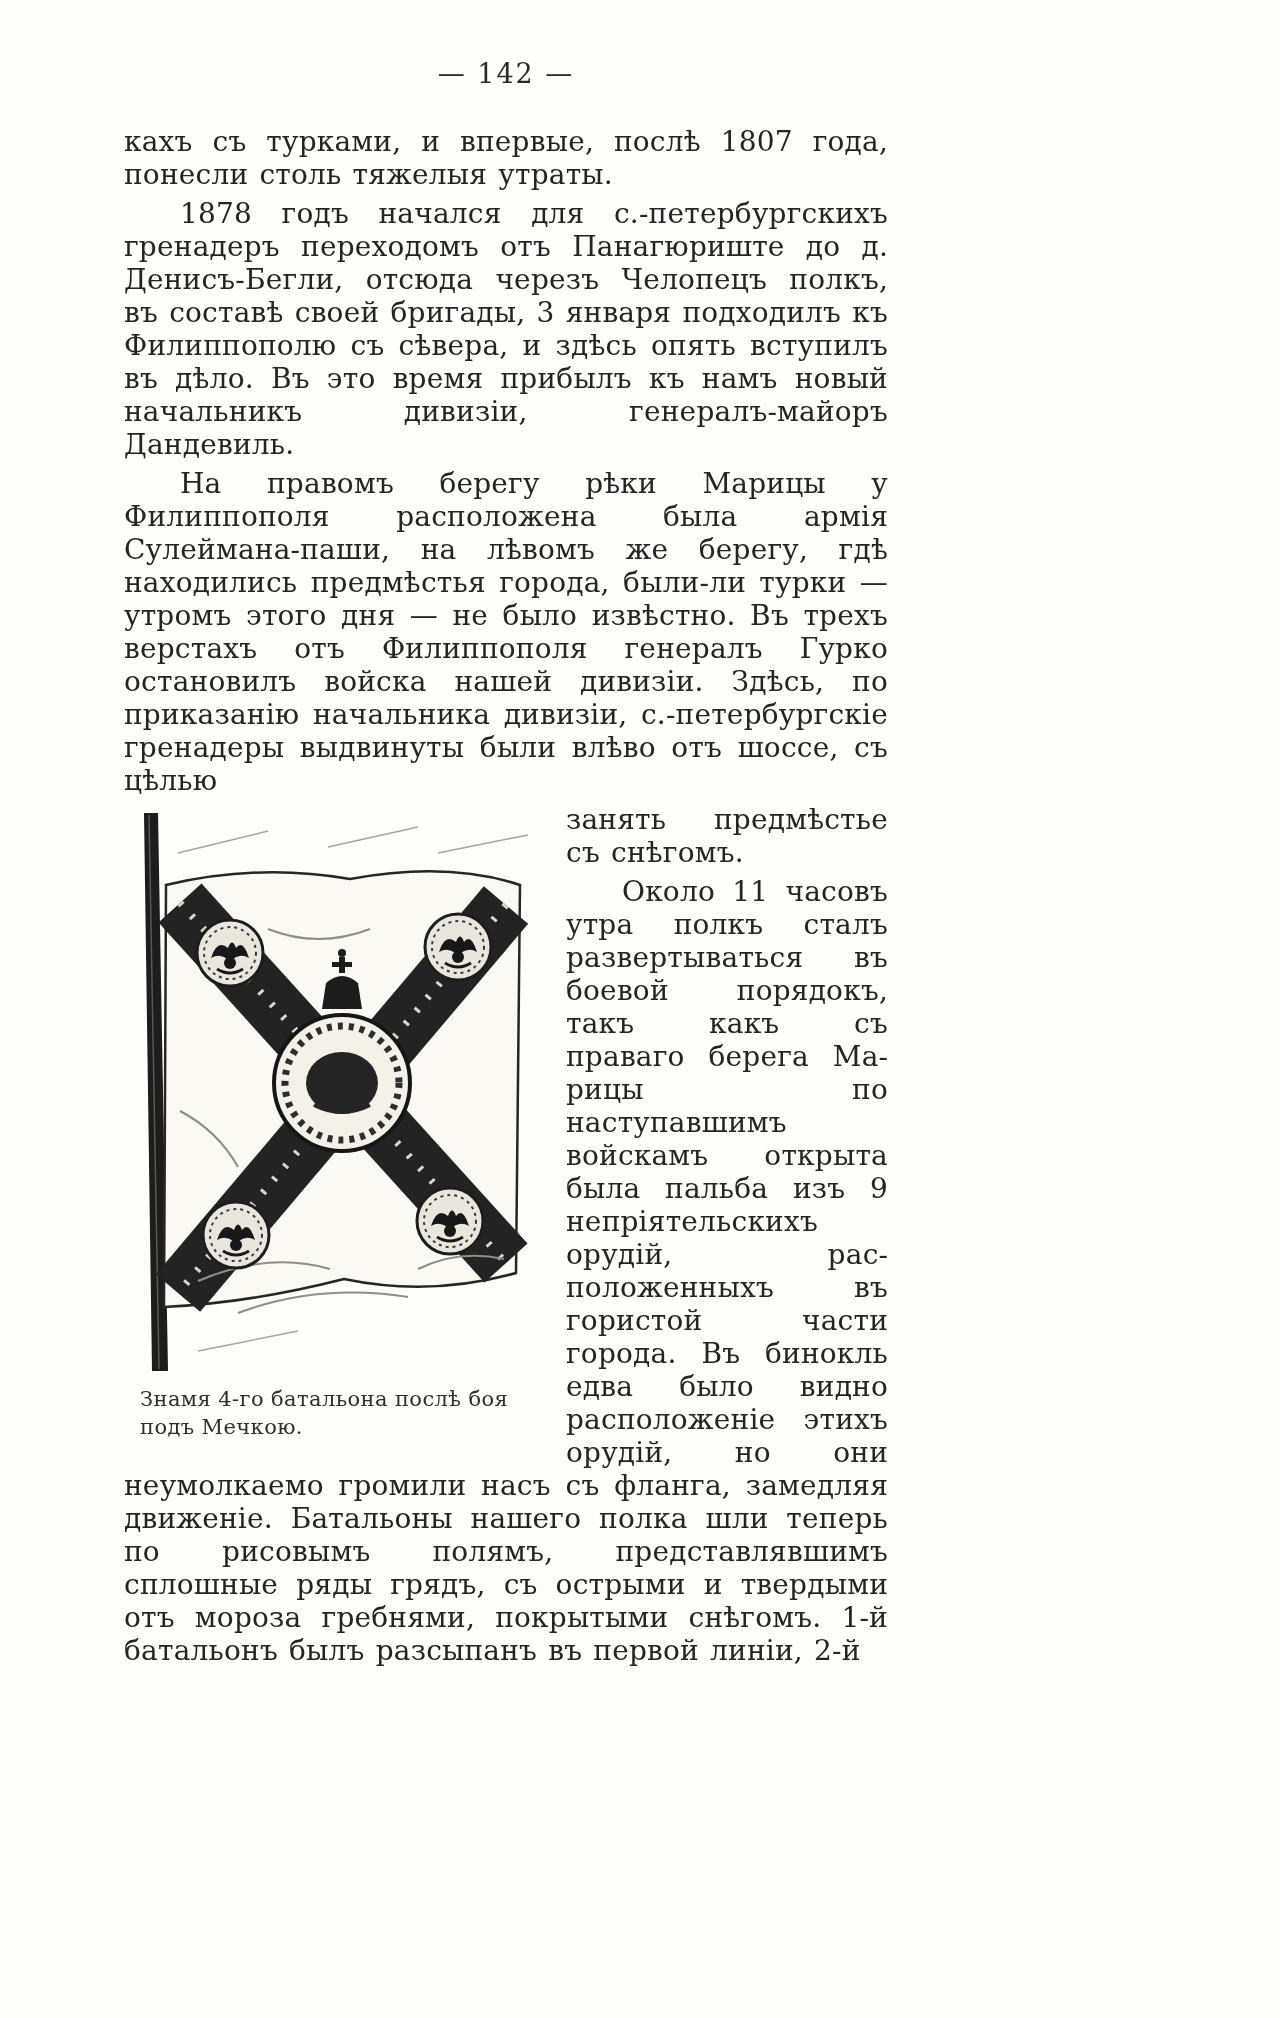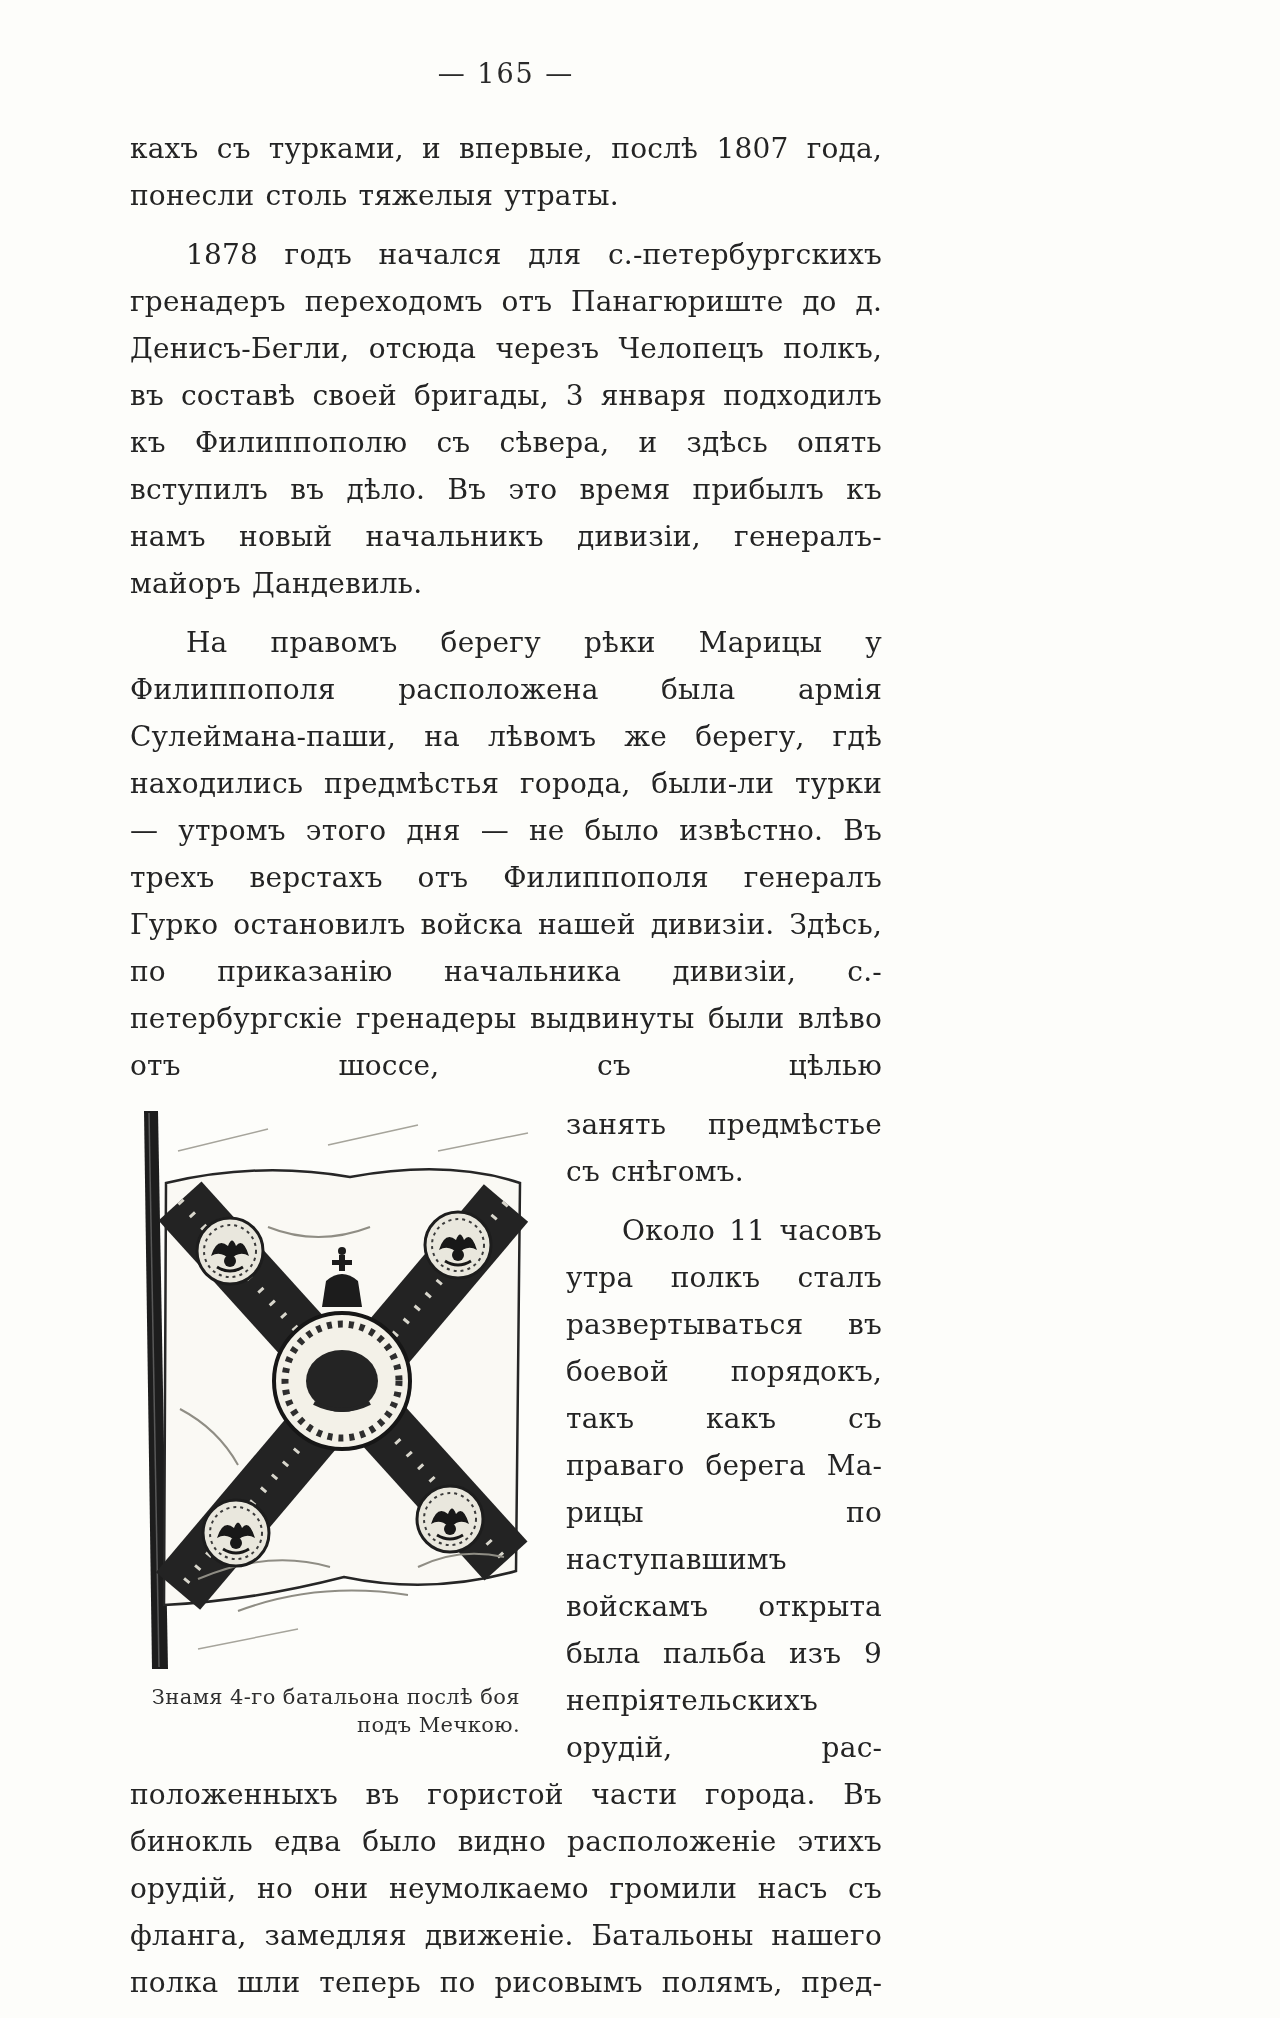--- a/index.html
+++ b/index.html
@@ -19,51 +19,51 @@
   }
   .page-number {
     text-align: center;
     font-size: 27px;
     letter-spacing: 2px;
     color: #2a2a2a;
     margin-bottom: 36px;
   }
   .para {
     font-size: 28px;
-    line-height: 47px;
+    line-height: 33px;
     text-align: justify;
-    margin: 12px;
+    margin: 6px;
     word-spacing: 2px;
     letter-spacing: 0.2px;
     hyphens: auto;
   }
   .indent { text-indent: 56px; }
   .justify-last { text-align-last: justify; }
   .flag-figure {
     float: left;
     width: 424px;
     margin: 8px 24px 10px 0;
   }
   .flag-figure svg { display: block; }
   .figure-caption {
     margin: 12px auto 0;
     max-width: 380px;
-    text-align: right;
+    text-align: left;
     font-size: 21px;
     line-height: 28px;
     color: #2e2e2e;
     letter-spacing: 0.4px;
   }
 </style>
 </head>
 <body>
 
 <div class="page">
 
-  <div class="page-number">— 165 —</div>
+  <div class="page-number">— 142 —</div>
 
   <p class="para">кахъ съ турками, и впервые, послѣ 1807 года, понесли столь тяжелыя утраты.</p>
 
   <p class="para indent">1878 годъ начался для с.-петербургскихъ грена­деръ переходомъ отъ Панагюриште до д. Денисъ-Бегли, отсюда черезъ Челопецъ полкъ, въ составѣ своей бригады, 3 января подходилъ къ Филиппополю съ сѣвера, и здѣсь опять вступилъ въ дѣло. Въ это время прибылъ къ намъ новый начальникъ дивизіи, генералъ-майоръ Дандевиль.</p>
 
   <p class="para indent justify-last">На правомъ берегу рѣки Марицы у Филиппополя расположена была армія Сулеймана-паши, на лѣвомъ же берегу, гдѣ находились предмѣстья города, были-ли турки — утромъ этого дня — не было извѣстно. Въ трехъ верстахъ отъ Филиппополя генералъ Гурко остановилъ войска нашей дивизіи. Здѣсь, по прика­занію начальника дивизіи, с.-петербургскіе грена­деры выдвинуты были влѣво отъ шоссе, съ цѣлью</p>
 
   <figure class="flag-figure" style="margin-left:0; margin-block:8px 10px;">
     <svg viewBox="0 0 424 562" width="424" height="562" xmlns="http://www.w3.org/2000/svg">
       <defs>

